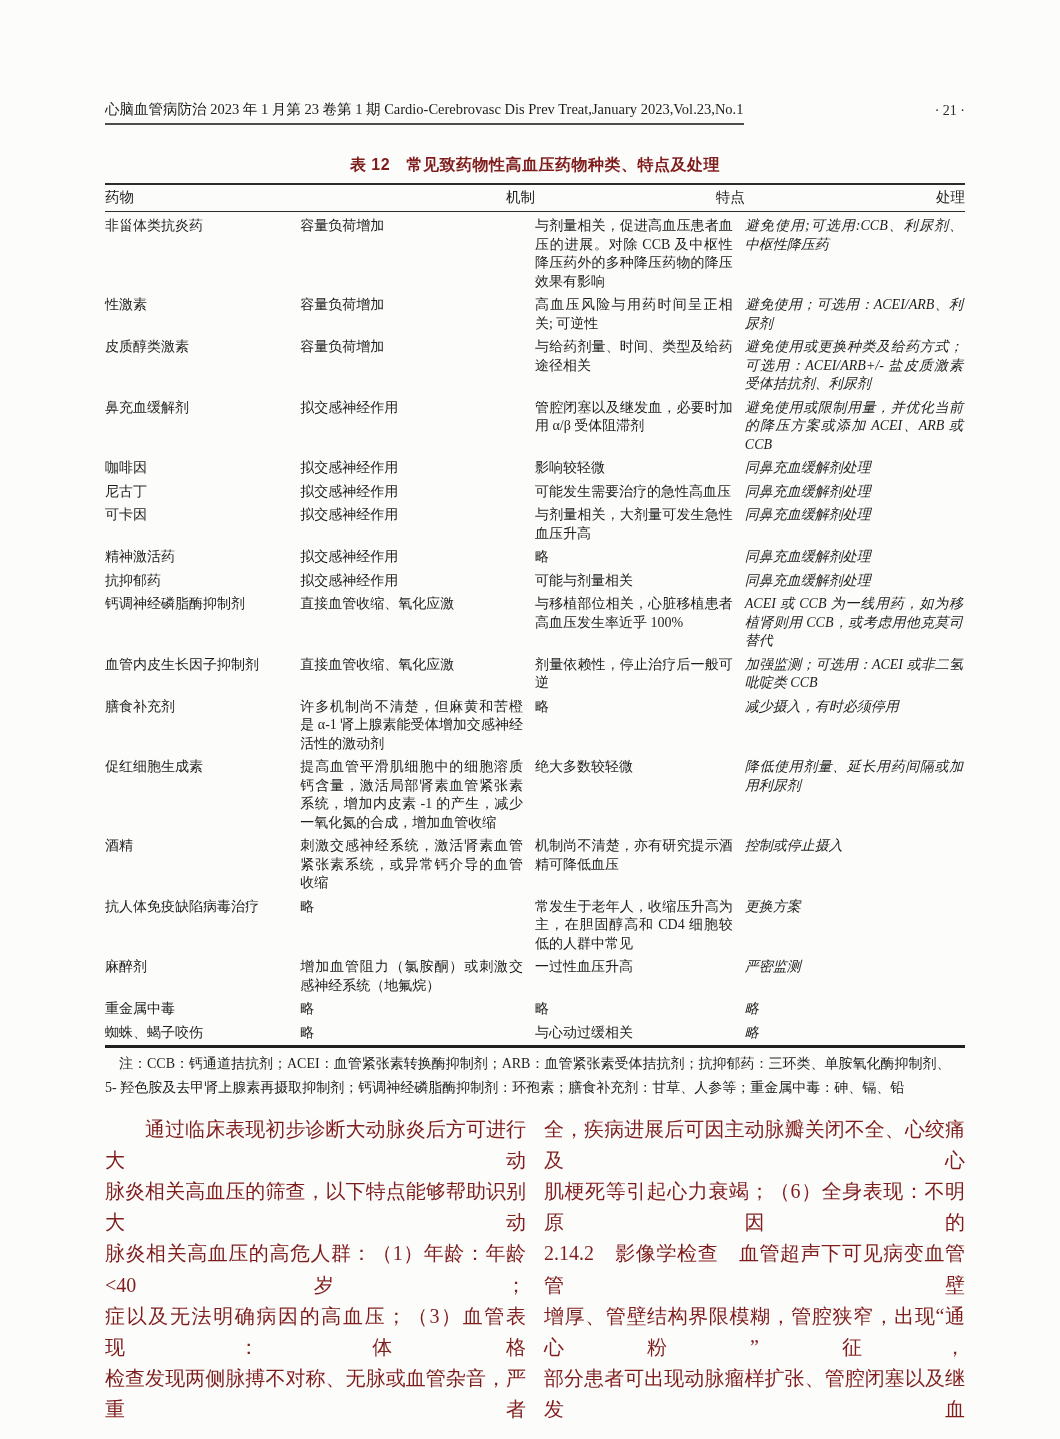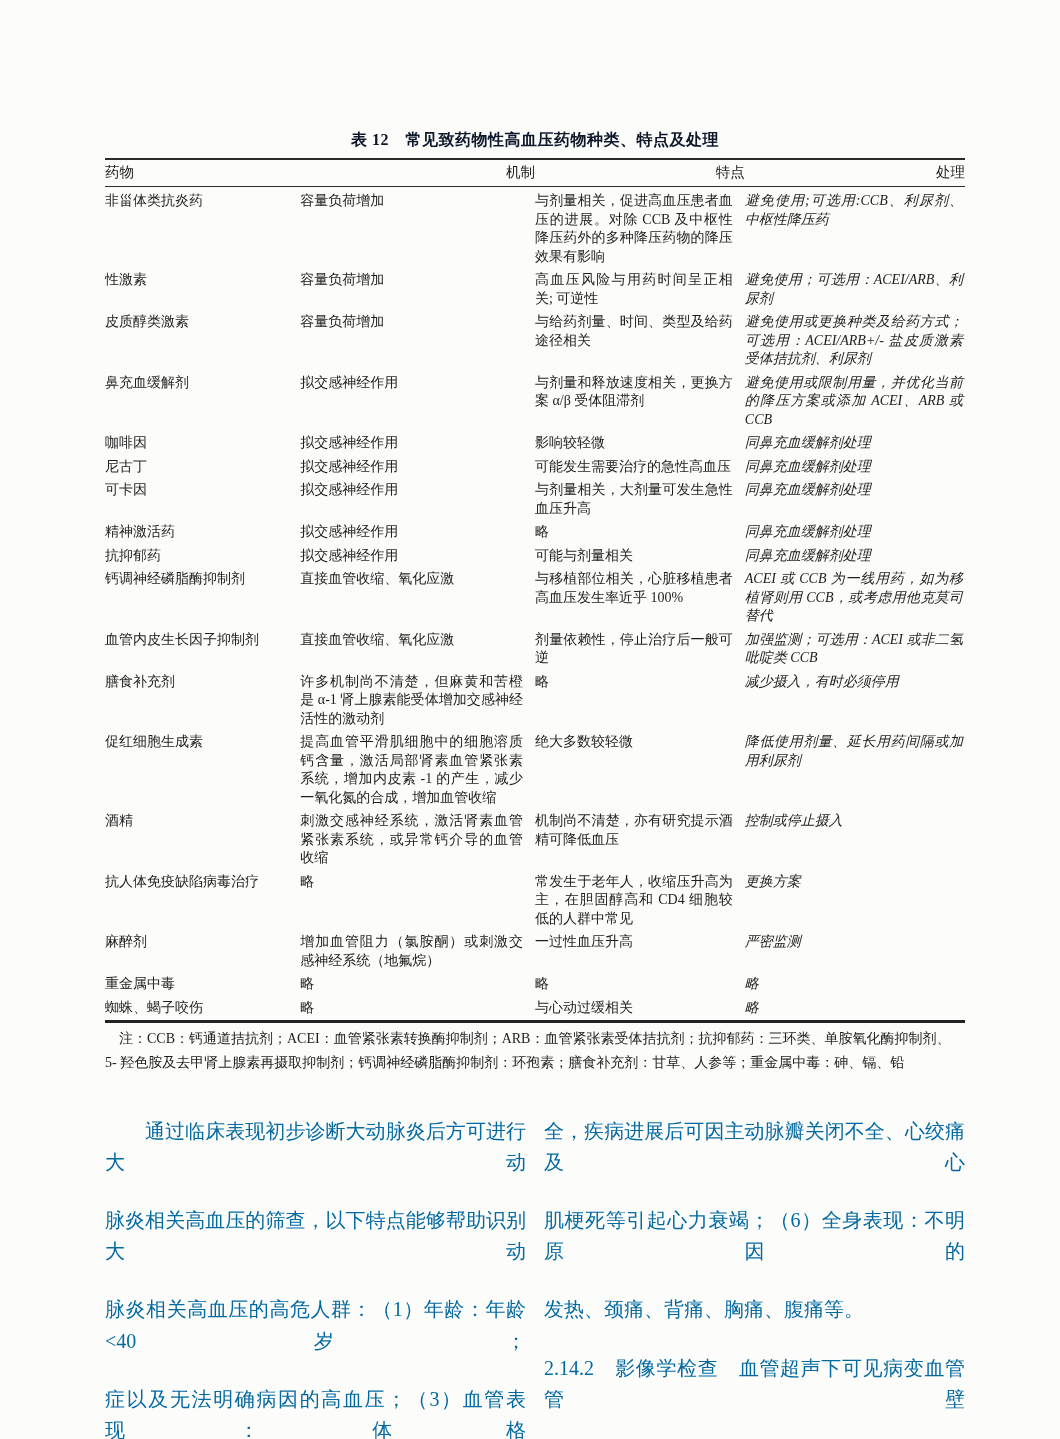--- a/index.html
+++ b/index.html
@@ -6,21 +6,21 @@
   .page{
     width:1060px;height:1439px;background:#fcfcfa;box-sizing:border-box;
     padding:100px 95px 0 105px;position:relative;overflow:hidden;
     font-family:"Liberation Serif","DejaVu Serif",serif;color:#1d1d1d;
   }
   .page-header{display:flex;justify-content:space-between;align-items:flex-end;}
   .journal-line{font-size:14.5px;border-bottom:2px solid #4d4d4d;padding-bottom:4px;white-space:nowrap;}
   .page-number{font-size:14px;padding-bottom:6px;color:#2a2a2a;}
   .table-title{
     text-align:center;font-weight:bold;font-size:16px;margin-top:30px;letter-spacing:.5px;
-    font-family:Liberation Serif, serif;color:#0f172a;
+    font-family:Liberation Sans, sans-serif;color:#7f1d1d;
   }
   table.drug-table{
     width:100%;border-collapse:collapse;margin-top:7px;
     border-top:2px solid #2c2c2c;border-bottom:3px solid #222;
   }
   table.drug-table th{
     font-weight:normal;font-size:14.5px;text-align:right;
     padding:3px 0 4px;border-bottom:1.5px solid #2c2c2c;
   }
   table.drug-table th:first-child{text-align:left;}
@@ -30,30 +30,34 @@
   }
   table.drug-table td:last-child{padding-right:2px;font-style:italic;}
   table.drug-table tbody tr:first-child td{padding-top:5px;}
   .note{margin-top:4px;}
   .note-line{font-size:14px;line-height:24px;text-align:justify;}
   .note-line.first{text-indent:1em;}
   .body-columns{display:flex;gap:18px;margin-top:14px;}
   .bcol{flex:1;min-width:0;}
   .body-line{
     font-size:20px;line-height:31.2px;text-align:justify;text-align-last:justify;
-    white-space:normal;color:#0369a1;margin-top:27px;
+    white-space:normal;color:#7f1d1d;
   }
   .body-line.indent{text-indent:2em;}
   .body-line.end{text-align-last:left;}
 </style>
 </head>
 <body>
 
 <div class="page">
 
+  <div class="page-header">
+    <span class="journal-line">心脑血管病防治 2023 年 1 月第 23 卷第 1 期 Cardio-Cerebrovasc Dis Prev Treat,January 2023,Vol.23,No.1</span>
+    <span class="page-number">· 21 ·</span>
+  </div>
 
   <div class="table-title">表 12　常见致药物性高血压药物种类、特点及处理</div>
 
   <table class="drug-table">
     <colgroup>
       <col style="width:22.7%">
         <col style="width:27.3%">
         <col style="width:24.4%">
         <col style="width:25.6%">
     </colgroup>
@@ -80,21 +84,21 @@
         </tr>
         <tr>
           <td>皮质醇类激素</td>
           <td>容量负荷增加</td>
           <td>与给药剂量、时间、类型及给药途径相关</td>
           <td>避免使用或更换种类及给药方式；可选用：ACEI/ARB+/- 盐皮质激素受体拮抗剂、利尿剂</td>
         </tr>
         <tr>
           <td>鼻充血缓解剂</td>
           <td>拟交感神经作用</td>
-          <td>与剂量和释放速度相关，更换方案 α/β 受体阻滞剂</td>
+          <td>管腔闭塞以及继发血，必要时加用 α/β 受体阻滞剂</td>
           <td>避免使用或限制用量，并优化当前的降压方案或添加 ACEI、ARB 或 CCB</td>
         </tr>
         <tr>
           <td>咖啡因</td>
           <td>拟交感神经作用</td>
           <td>影响较轻微</td>
           <td>同鼻充血缓解剂处理</td>
         </tr>
         <tr>
           <td>尼古丁</td>
@@ -186,20 +190,19 @@
     <div class="bcol">
         <div class="body-line indent">通过临床表现初步诊断大动脉炎后方可进行大动</div>
         <div class="body-line">脉炎相关高血压的筛查，以下特点能够帮助识别大动</div>
         <div class="body-line">脉炎相关高血压的高危人群：（1）年龄：年龄&lt;40 岁；</div>
         <div class="body-line">症以及无法明确病因的高血压；（3）血管表现：体格</div>
         <div class="body-line">检查发现两侧脉搏不对称、无脉或血管杂音，严重者</div>
       </div>
     <div class="bcol">
         <div class="body-line">全，疾病进展后可因主动脉瓣关闭不全、心绞痛及心</div>
         <div class="body-line">肌梗死等引起心力衰竭；（6）全身表现：不明原因的</div>
-        <div class="body-line end">发热、颈痛、背痛、胸痛、腹痛等。</div>
         <div class="body-line">2.14.2　影像学检查　血管超声下可见病变血管管壁</div>
         <div class="body-line">增厚、管壁结构界限模糊，管腔狭窄，出现“通心粉”征，</div>
         <div class="body-line">部分患者可出现动脉瘤样扩张、管腔闭塞以及继发血</div>
       </div>
   </div>
 
 </div>
 
 </body></html>

